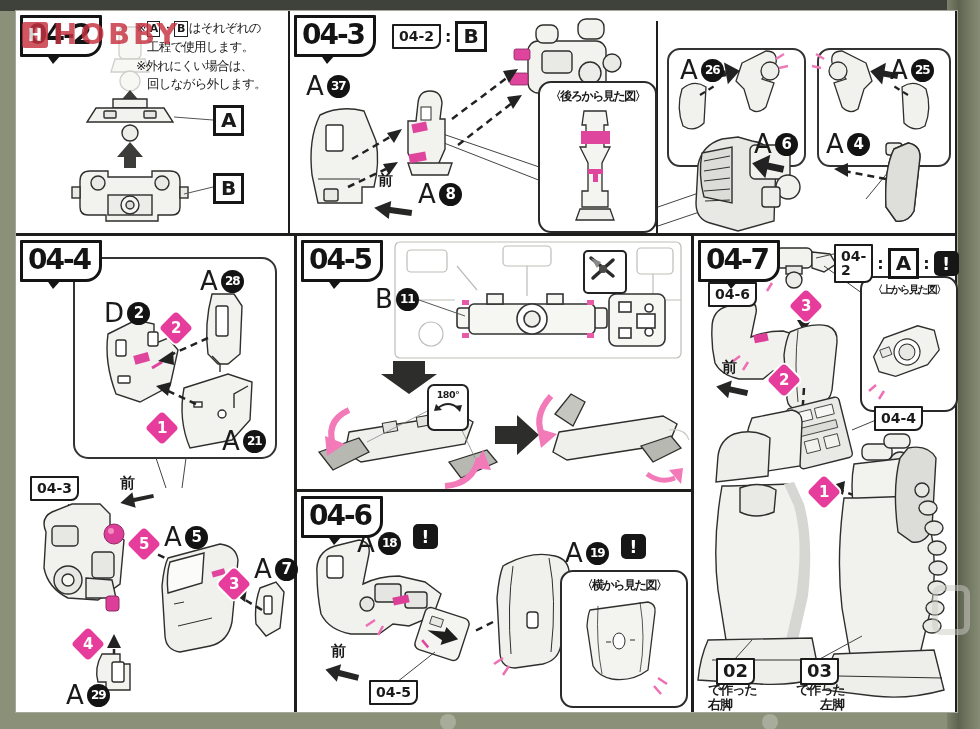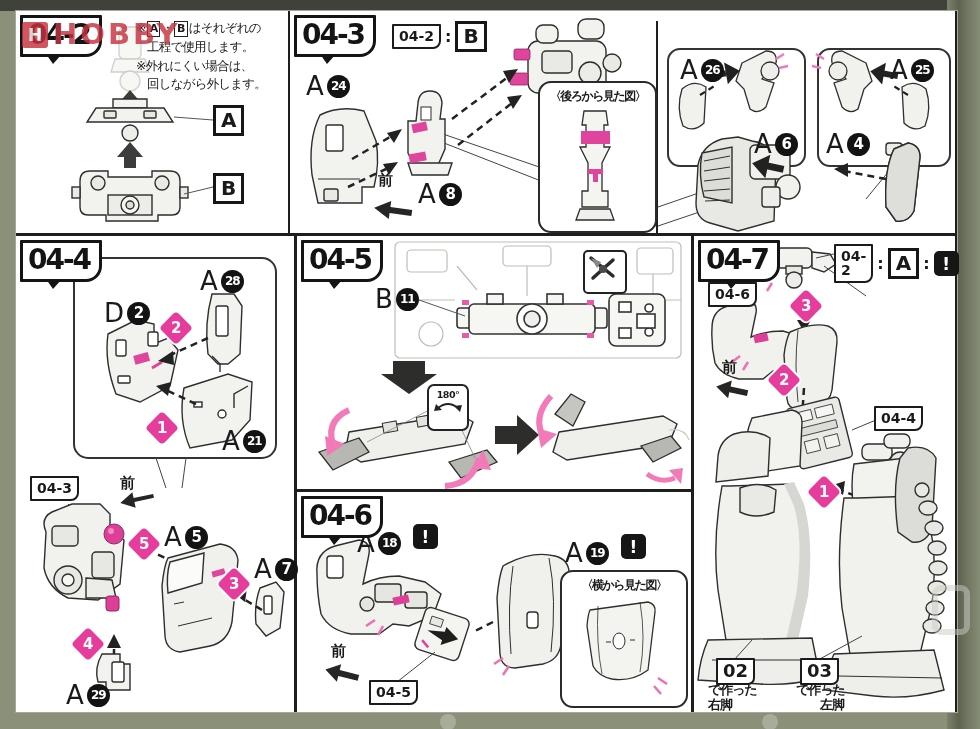--- a/index.html
+++ b/index.html
@@ -168,21 +168,21 @@
         <polygon points="112,118 97,122 104,132" fill="#222"></polygon>
         <polygon points="108,151 93,153 99,164" fill="#222"></polygon>
         <polygon points="228,58 213,60 219,72" fill="#222"></polygon>
         <polygon points="232,84 217,86 223,98" fill="#222"></polygon>
         <g transform="rotate(8 100 199)">
           <polygon points="122,196 100,196 100,190 84,199 100,208 100,202 122,202" fill="#262624"></polygon>
         </g>
       </svg>
       <div class="plabel" style="left:16px;top:60px;">
         <span>A</span>
-        <span class="circ">24</span>
+        <span class="circ">37</span>
       </div>
       <div class="plabel" style="left:128px;top:168px;">
         <span>A</span>
         <span class="circ one">8</span>
       </div>
       <div class="front" style="left:88px;top:160px;">前</div>
       <div class="callout" style="left:248px;top:70px;width:115px;height:148px;">
         <div class="ctitle">〈後ろから見た図〉</div>
         <svg width="111" height="122" viewBox="0 0 111 122">
           <g stroke="#2e2e2c" fill="#f4f4f1" stroke-width="1.3">
@@ -575,20 +575,32 @@
         <line x1="40" y1="424" x2="58" y2="404" stroke="#444" stroke-width="1"></line>
         <line x1="124" y1="424" x2="168" y2="400" stroke="#444" stroke-width="1"></line>
       </svg>
       <div class="refrow" style="left:140px;top:8px;">
         <span class="refbox">04-2</span>
         <span class="colon">:</span>
         <span class="lbox">A</span>
         <span class="colon">:</span>
         <span class="warn">!</span>
       </div>
+      <div class="callout" style="left:166px;top:40px;width:94px;height:132px;">
+        <div class="ctitle" style="font-size:10.5px;">〈上から見た図〉</div>
+        <svg width="90" height="104" viewBox="0 0 90 104">
+          <g transform="rotate(-20 45 55)">
+            <path d="M12,48 l16,-14 h36 l14,10 -2,20 -16,10 h-34 l-14,-10 z" fill="#f2f2ef" stroke="#2e2e2c" stroke-width="1.3"></path>
+            <circle cx="45" cy="55" r="13" fill="#fff" stroke="#2e2e2c" stroke-width="1.2"></circle>
+            <circle cx="45" cy="55" r="8" fill="#e8e8e4" stroke="#2e2e2c" stroke-width="1"></circle>
+            <rect x="20" y="44" width="10" height="8" fill="#e8e8e4" stroke="#2e2e2c" stroke-width="0.8"></rect>
+          </g>
+          <path d="M14,88 l-7,6 M22,94 l-5,8" stroke="#ef6fb4" stroke-width="2.5" fill="none"></path>
+        </svg>
+      </div>
       <div class="refbox" style="left:14px;top:46px;">04-6</div>
       <div class="refbox" style="left:180px;top:170px;">04-4</div>
       <div class="dia" style="left:100px;top:58px;">
           <span>3</span>
         </div>
       <div class="dia" style="left:78px;top:132px;">
           <span>2</span>
         </div>
       <div class="dia" style="left:118px;top:244px;">
           <span>1</span>

